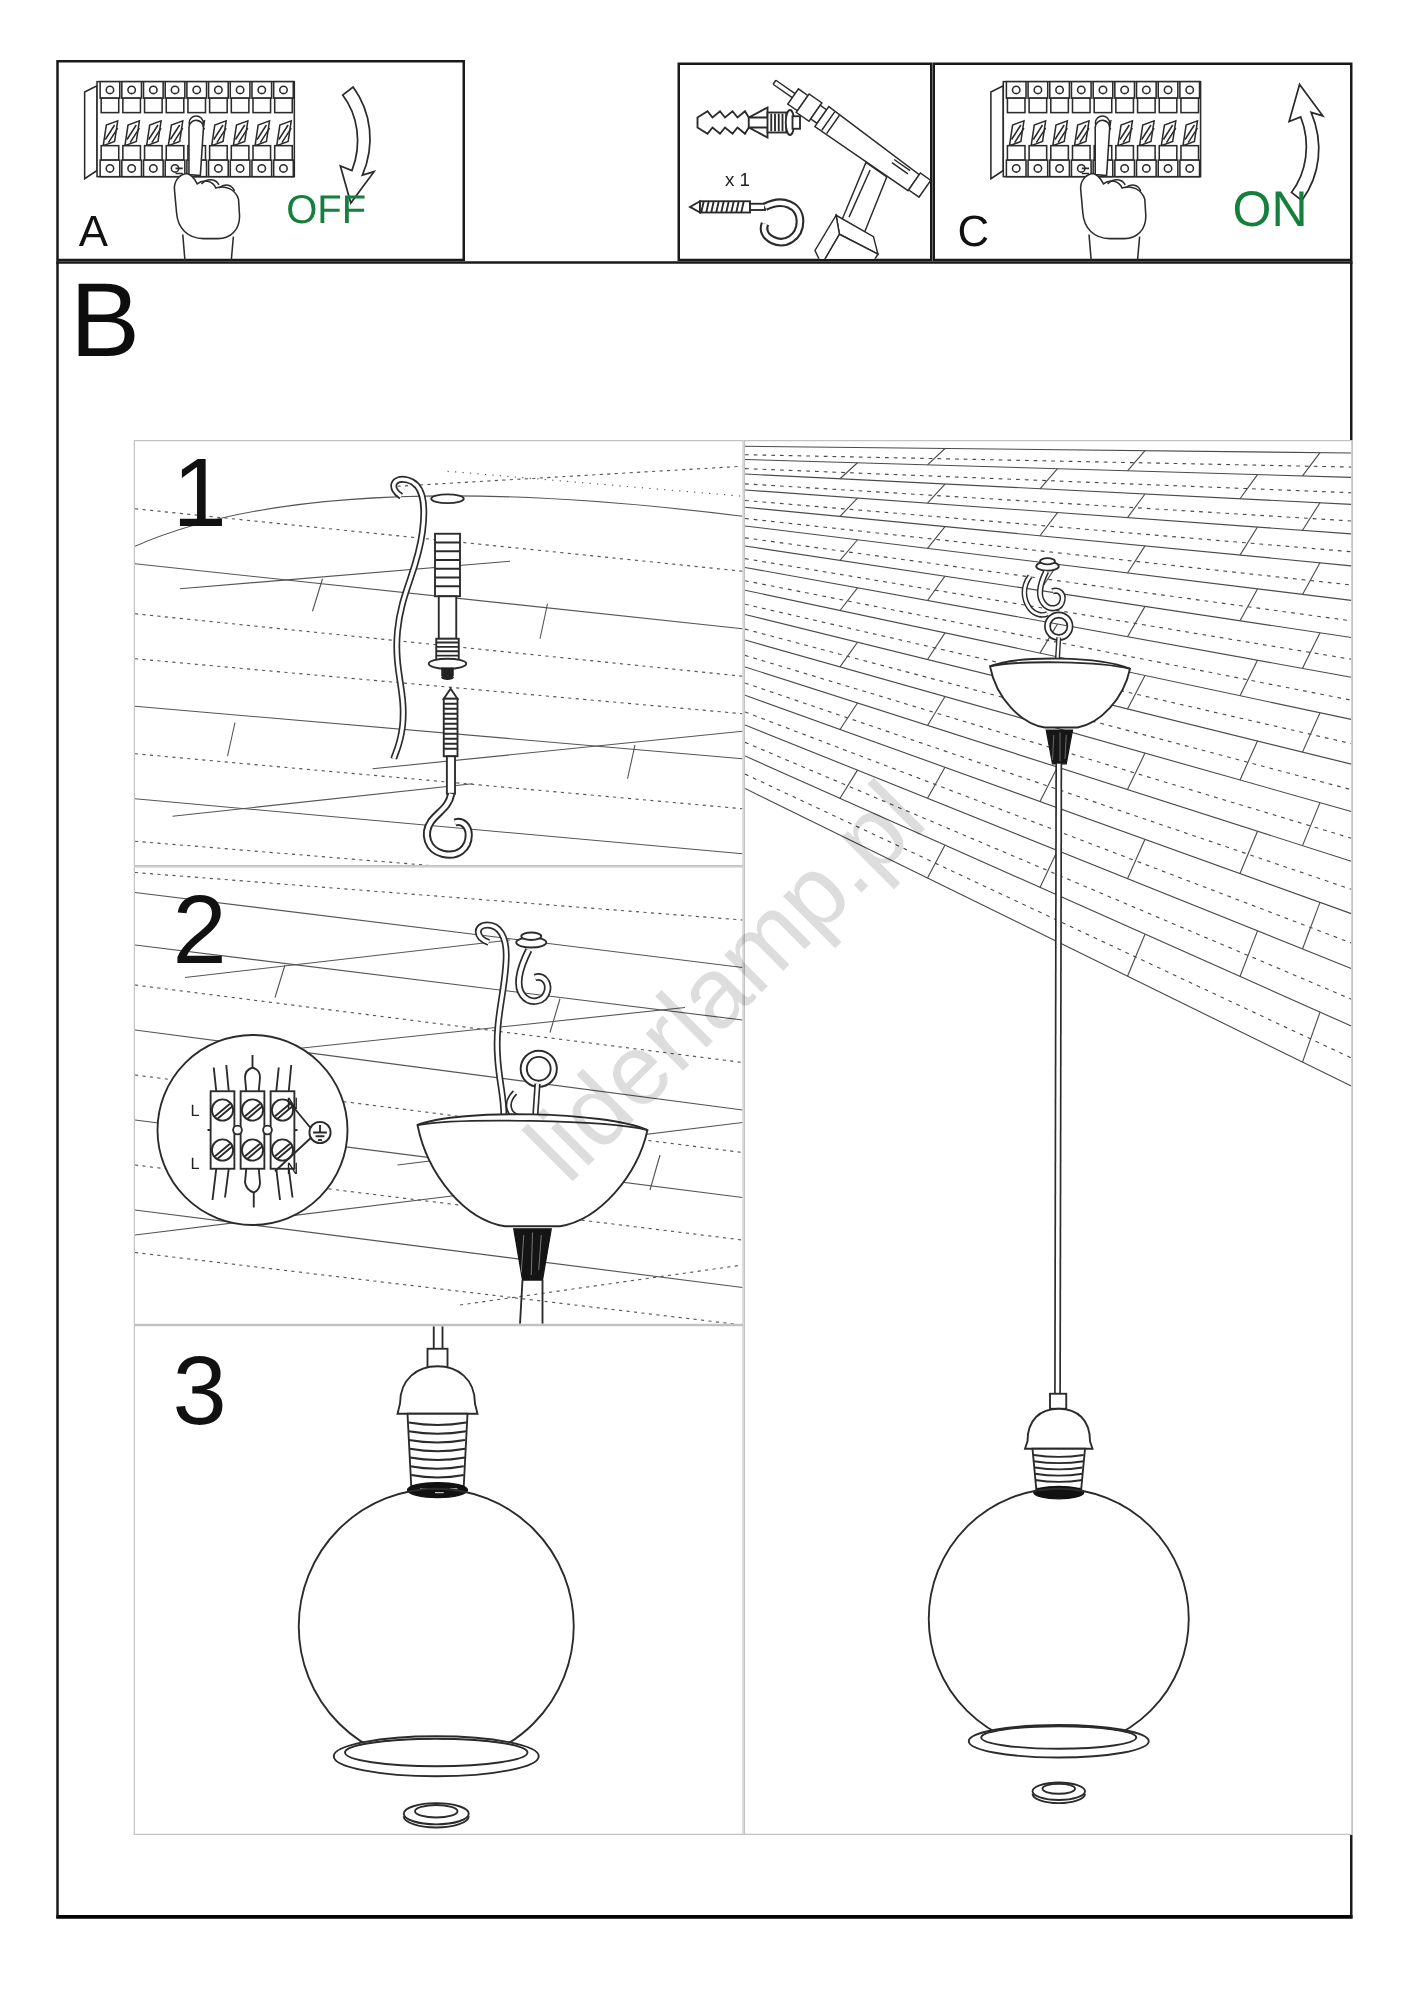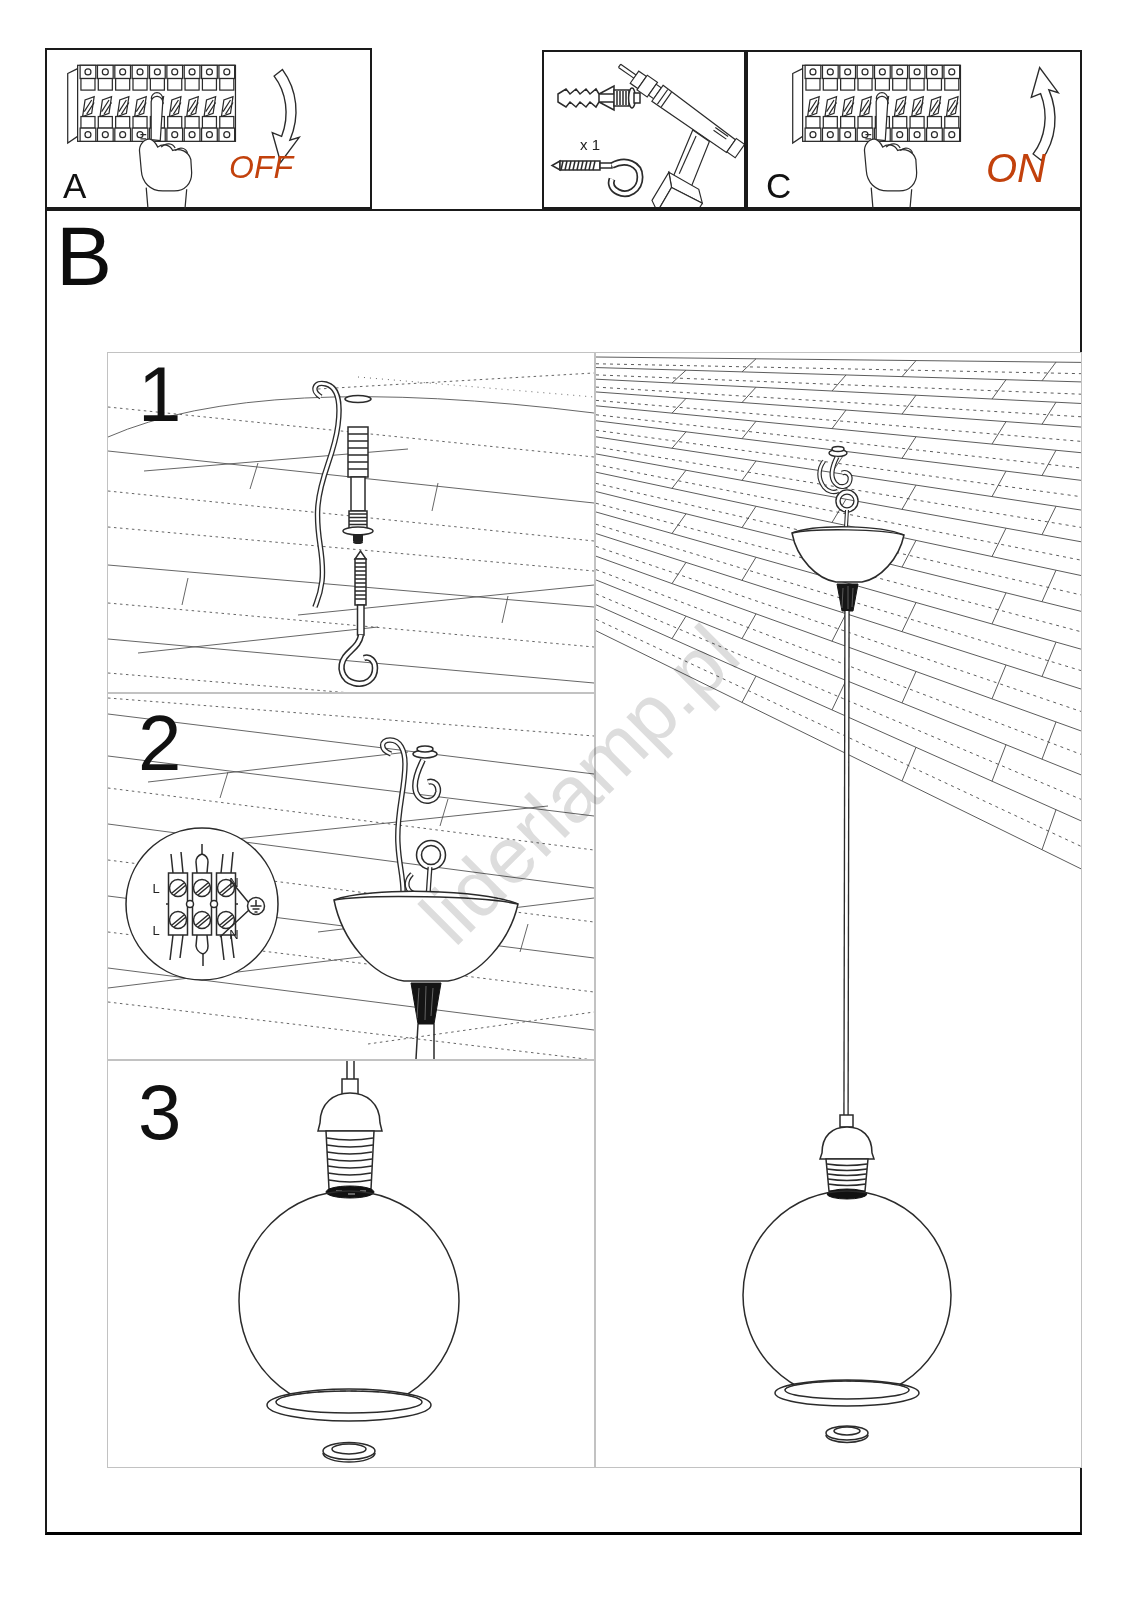--- a/index.html
+++ b/index.html
@@ -4,21 +4,21 @@
 <style>
   html,body{margin:0;padding:0;background:#fff;}
   #page{position:relative;width:1131px;height:1600px;background:#ffffff;
         font-family:"Liberation Sans",sans-serif;color:#1b1b1b;overflow:hidden;}
   .frame{position:absolute;border:2px solid #1a1a1a;background:#fff;box-sizing:border-box;}
   #panel-b{border:2px solid #1a1a1a;border-bottom:3px solid #000;}
   .inner-box{position:absolute;border:1px solid #c2c2c2;box-sizing:border-box;background:#fff;}
   .step-num{position:absolute;font-size:78px;color:#111;line-height:1;}
   .big-letter{position:absolute;font-size:84px;color:#0d0d0d;line-height:1;}
   .panel-letter{position:absolute;font-size:35px;color:#111;line-height:1;}
-  .action-label{position:absolute;color:#c2410c;line-height:1;font-style:italic;}
+  .action-label{position:absolute;color:#15803d;line-height:1;}
   #header-text{position:absolute;left:537px;top:212px;font-size:19px;line-height:27px;color:#222;}
   #anchor-count{position:absolute;left:578px;top:133px;font-size:15px;color:#222;}
   #watermark{position:absolute;left:250px;top:700px;width:660px;height:170px;
              display:flex;align-items:center;justify-content:center;
              transform:rotate(-45deg);font-size:80px;color:#c8c8c8;opacity:.62;
              mix-blend-mode:multiply;pointer-events:none;z-index:5;}
   svg{display:block;}
   .ink{stroke:#2b2b2b;fill:none;stroke-width:1.5;}
   .inkf{stroke:#2b2b2b;fill:#fff;stroke-width:1.5;}
   .ceil{stroke:#555;fill:none;stroke-width:0.9;}

